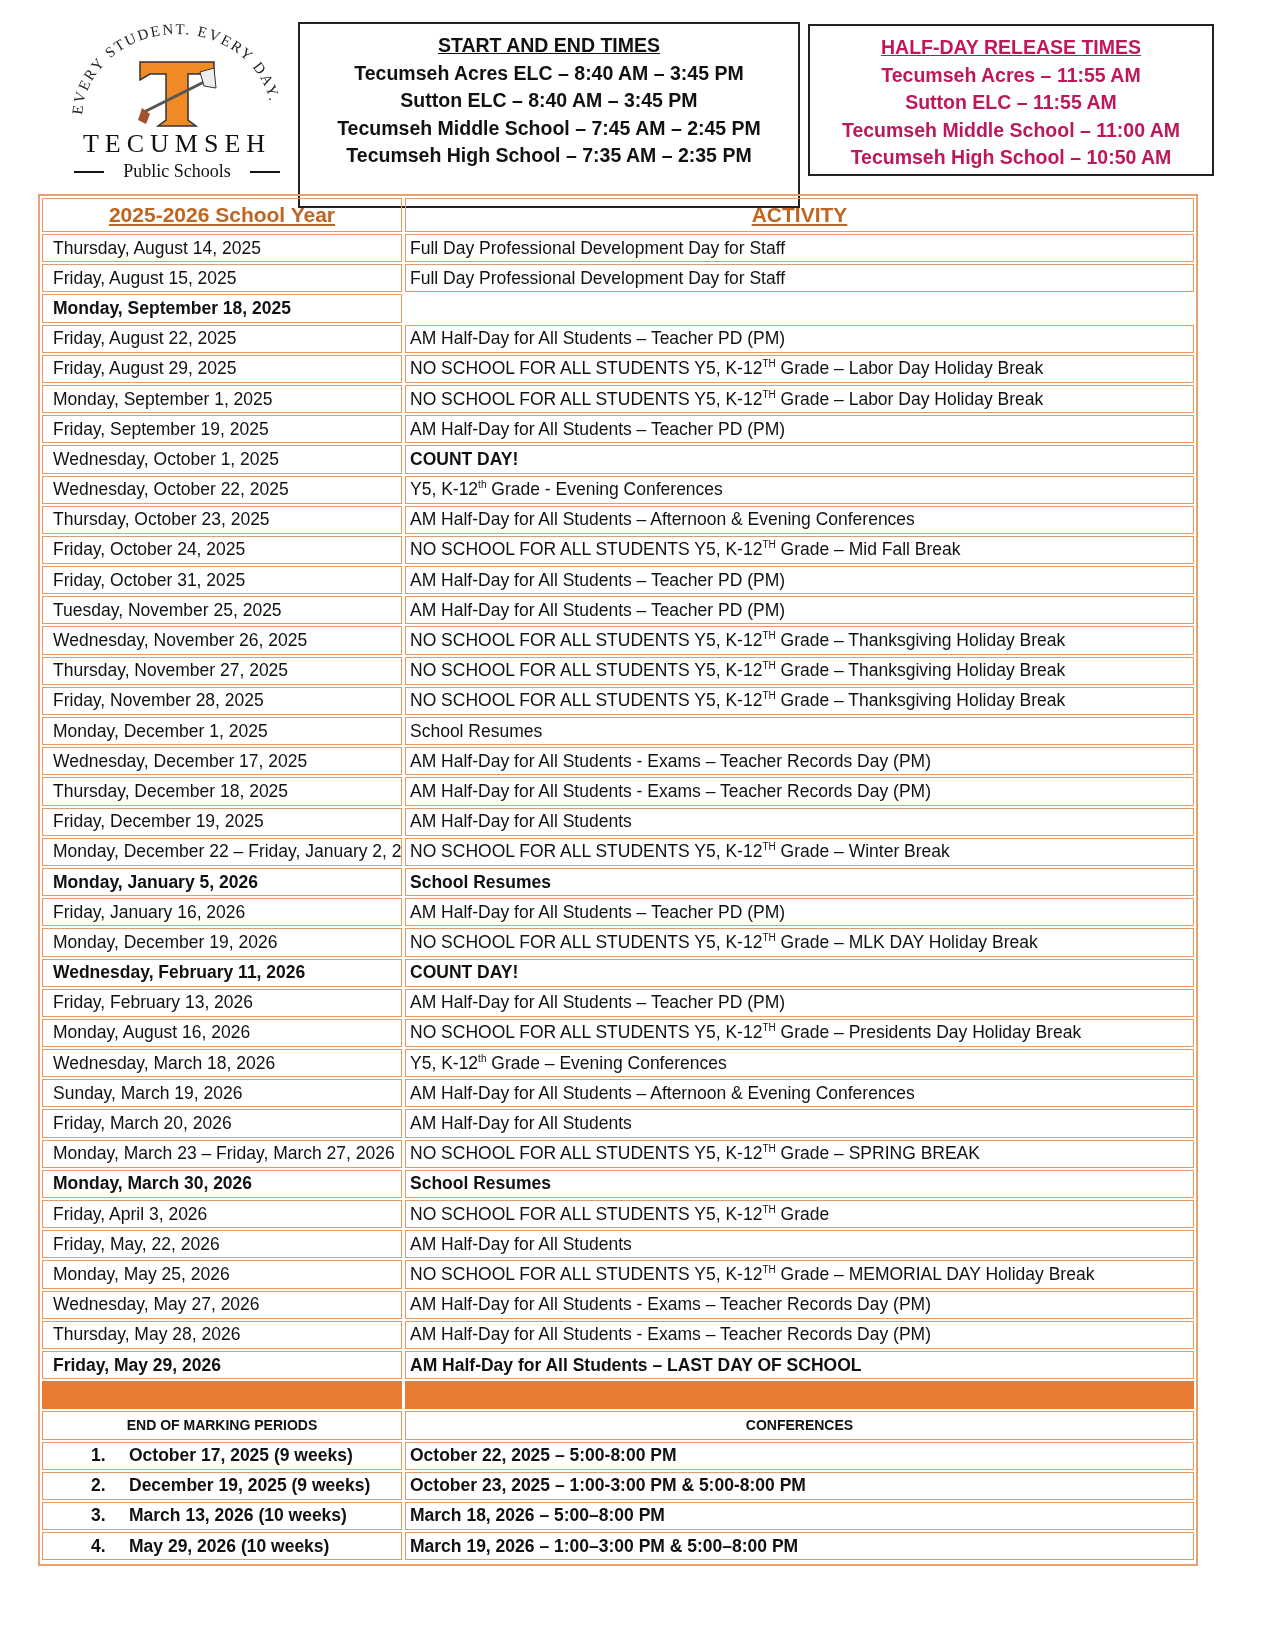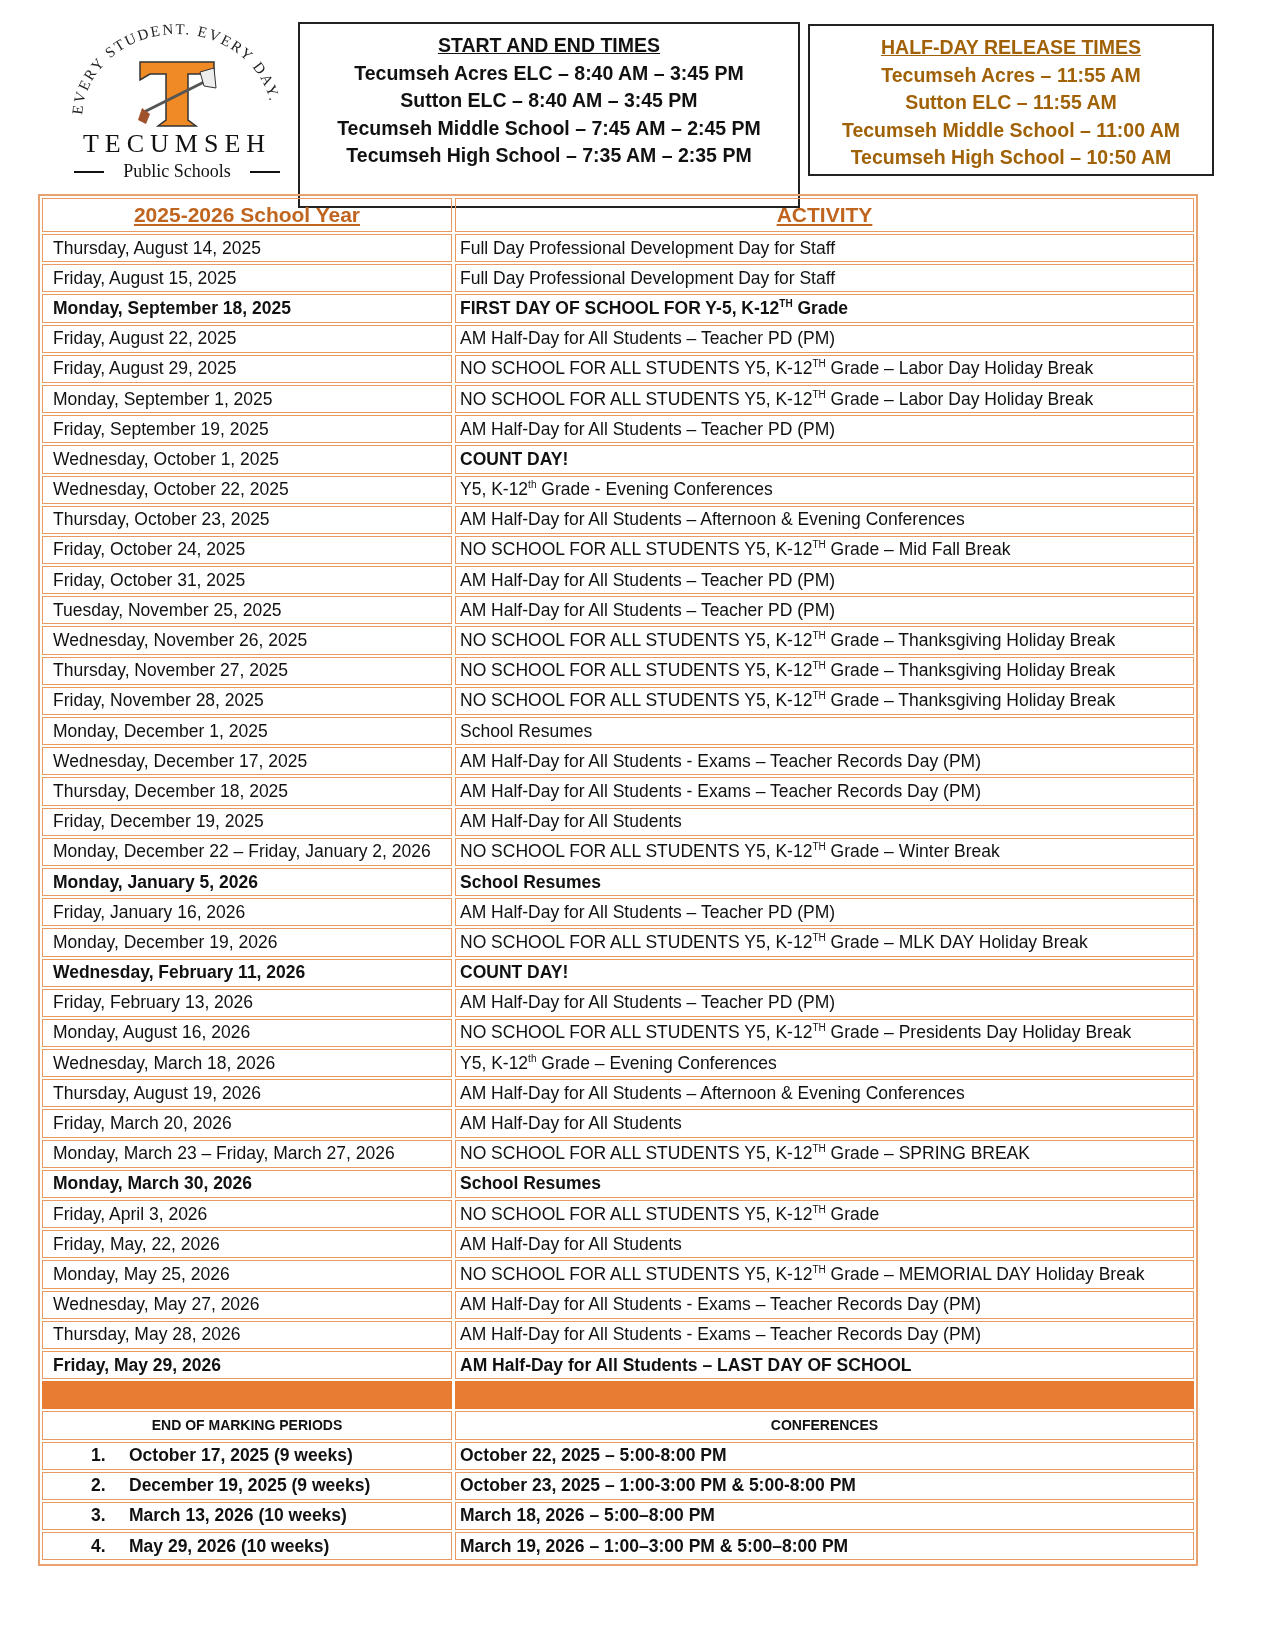--- a/index.html
+++ b/index.html
@@ -1,25 +1,25 @@
 <!DOCTYPE html>
 <html><head>
 <meta charset="utf-8">
 <style>
   html,body{margin:0;padding:0;background:#fff;}
   body{width:1275px;height:1650px;position:relative;font-family:"Liberation Sans",sans-serif;color:#111;}
   .logo{position:absolute;left:66px;top:24px;width:222px;height:158px;}
   .box{position:absolute;border:2px solid #222;text-align:center;font-weight:bold;font-size:19.5px;line-height:27.5px;box-sizing:border-box;padding-top:8px;}
   .box1{left:298px;top:22px;width:502px;height:186px;}
-  .box2{left:808px;top:24px;width:406px;height:152px;color:#a16207;}
+  .box2{left:808px;top:24px;width:406px;height:152px;color:#be185d;}
   .box .ttl{text-decoration:underline;}
   .tbl{position:absolute;left:38px;top:194px;width:1160px;border:2px solid #e8a271;box-sizing:border-box;padding:2px;}
   .row{display:flex;height:28.2px;margin-bottom:2px;}
   .cell{border:1.5px solid #e89a62;box-sizing:border-box;height:100%;display:flex;align-items:center;font-size:17.5px;white-space:nowrap;overflow:hidden;}
-  .c1{width:410px;padding-left:10px;margin-right:3px;}
+  .c1{width:360px;padding-left:10px;margin-right:3px;}
   .c2{flex:1;padding-left:4px;}
   .hdr .cell{justify-content:center;padding-left:0;color:#c0651f;font-weight:bold;font-size:21px;text-decoration:underline;}
   .hdr{height:34px;}
   .b{font-weight:bold;}
   .orange .cell{background:#e87c32;border-color:#e87c32;}
   .sub .cell{justify-content:center;padding-left:0;font-weight:bold;font-size:14px;}
   .mp .c1{padding-left:48px;font-weight:bold;}
   .mp .num{display:inline-block;width:38px;}
   .mp .c2{font-weight:bold;}
   sup{font-size:10px;line-height:0;}
@@ -77,23 +77,20 @@
         </div>
       </div>
       <div class="row">
         <div class="cell c1">Friday, August 15, 2025</div>
         <div class="cell c2">
           <span>Full Day Professional Development Day for Staff</span>
         </div>
       </div>
       <div class="row b">
         <div class="cell c1">Monday, September 18, 2025</div>
-        <div class="cell c2">
-          <span>FIRST DAY OF SCHOOL FOR Y-5, K-12<sup>TH</sup> Grade</span>
-        </div>
       </div>
       <div class="row">
         <div class="cell c1">Friday, August 22, 2025</div>
         <div class="cell c2">
           <span>AM Half-Day for All Students – Teacher PD (PM)</span>
         </div>
       </div>
       <div class="row">
         <div class="cell c1">Friday, August 29, 2025</div>
         <div class="cell c2">
@@ -232,21 +229,21 @@
           <span>NO SCHOOL FOR ALL STUDENTS Y5, K-12<sup>TH</sup> Grade – Presidents Day Holiday Break</span>
         </div>
       </div>
       <div class="row">
         <div class="cell c1">Wednesday, March 18, 2026</div>
         <div class="cell c2">
           <span>Y5, K-12<sup>th</sup> Grade – Evening Conferences</span>
         </div>
       </div>
       <div class="row">
-        <div class="cell c1">Thursday, August 19, 2026</div>
+        <div class="cell c1">Sunday, March 19, 2026</div>
         <div class="cell c2">
           <span>AM Half-Day for All Students – Afternoon &amp; Evening Conferences</span>
         </div>
       </div>
       <div class="row">
         <div class="cell c1">Friday, March 20, 2026</div>
         <div class="cell c2">
           <span>AM Half-Day for All Students</span>
         </div>
       </div>

